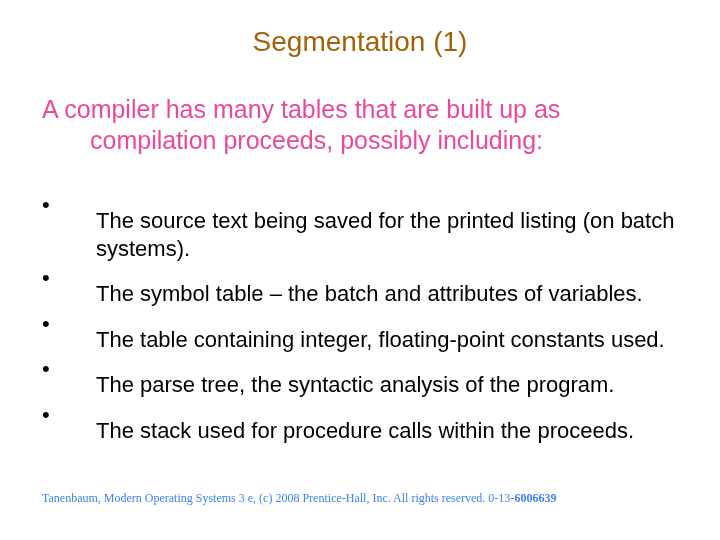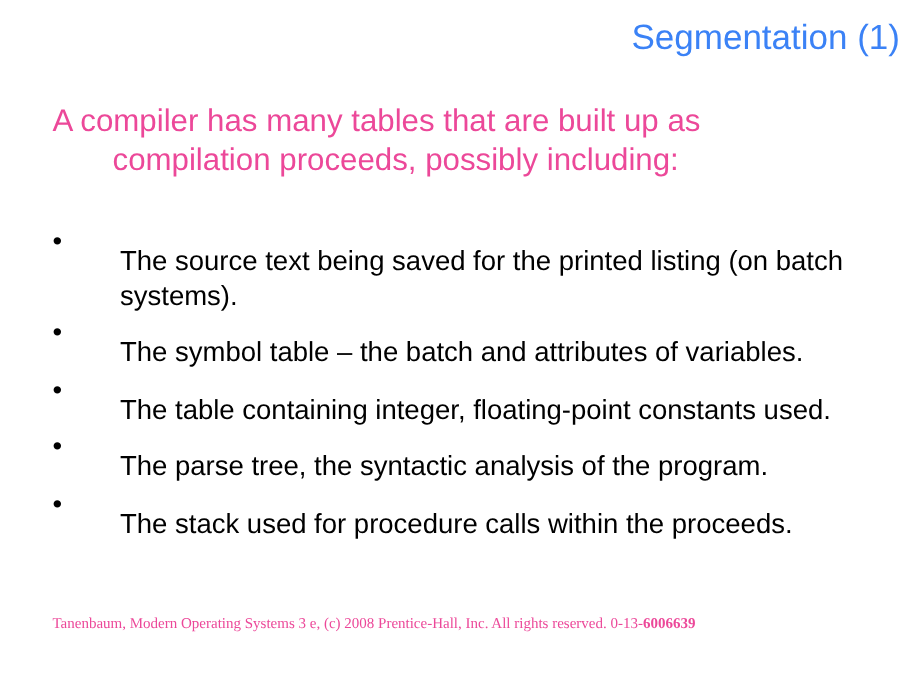--- a/index.html
+++ b/index.html
@@ -12,24 +12,24 @@
     overflow: hidden;
     position: relative;
   }
   .slide {
     width: 720px;
     height: 540px;
     box-sizing: border-box;
     position: relative;
   }
   .title {
-    color: #3b82f6;
+    color: #a16207;
     font-size: 28px;
-    text-align: right;
-    padding-top: 14px;
+    text-align: center;
+    padding-top: 26px;
     font-weight: normal;
   }
   .intro {
     color: #ec4899;
     font-size: 25px;
     line-height: 1.22;
     padding: 36px 30px 0 42px;
     font-weight: normal;
   }
   .intro-line2 {
@@ -55,21 +55,21 @@
     line-height: 1.25;
     margin-top: 16px;
   }
   .footer {
     position: absolute;
     bottom: 34px;
     left: 42px;
     right: 30px;
     font-family: "Times New Roman", Times, serif;
     font-size: 12px;
-    color: #ec4899;
+    color: #3b82f6;
   }
   .footer-bold {
     font-weight: bold;
   }
 </style>
 </head>
 <body>
 
 <div class="slide">
 

